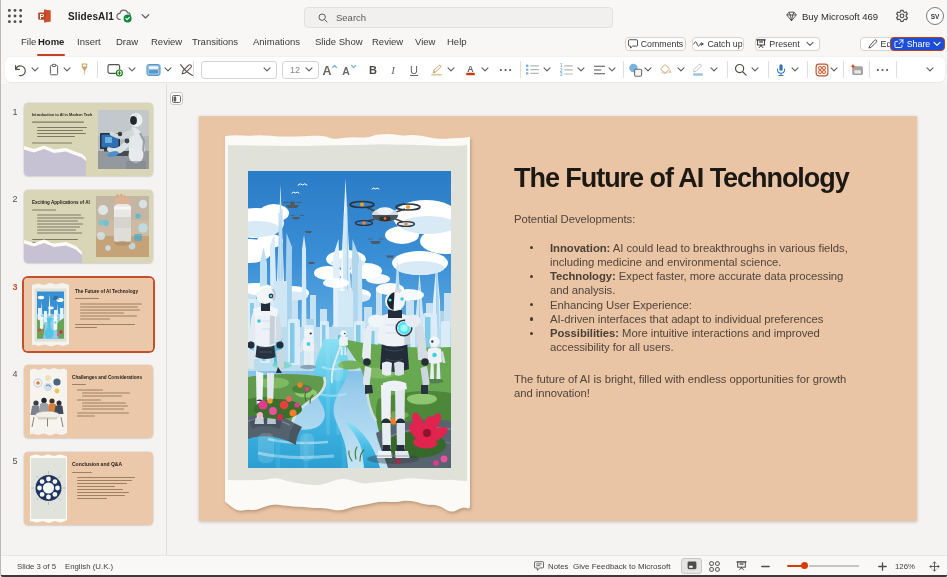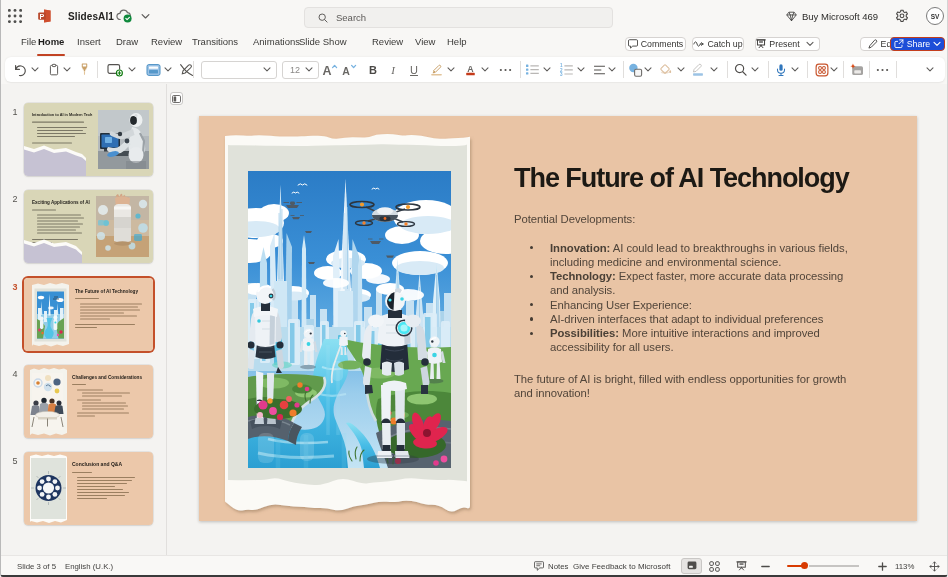--- a/index.html
+++ b/index.html
@@ -142,21 +142,21 @@
   </div>
 
   <div class="menubar">
     <span class="mtab" style="left:20px">File</span>
     <span class="mtab active" style="left:37px">Home</span>
     <span class="mtab" style="left:76px">Insert</span>
     <span class="mtab" style="left:115px">Draw</span>
     <span class="mtab" style="left:150px">Review</span>
     <span class="mtab" style="left:191px">Transitions</span>
     <span class="mtab" style="left:252px">Animations</span>
-    <span class="mtab" style="left:298px">Slide Show</span>
+    <span class="mtab" style="left:314px">Slide Show</span>
     <span class="mtab" style="left:371px">Review</span>
     <span class="mtab" style="left:414px">View</span>
     <span class="mtab" style="left:446px">Help</span>
 
     <div class="actbtn" style="left:624px;width:61px">
       <span style="width: 10px; height: 10px; display: inline-block;">
           <svg viewBox="0 0 11 11" width="100%" height="100%">
             <path d="M1.7 0.8 h7.6 a1.2 1.2 0 0 1 1.2 1.2 v4.6 a1.2 1.2 0 0 1 -1.2 1.2 H5.2 L2.8 10 V7.8 H1.7 A1.2 1.2 0 0 1 0.5 6.6 V2 A1.2 1.2 0 0 1 1.7 0.8 Z" fill="none" stroke="#403f3d" stroke-width="1"></path>
           </svg>
         </span>
@@ -1244,21 +1244,21 @@
     <div class="sb-item" style="left:786px;top:9px;width:15px;height:2px;background:#d83b01;border-radius:1px;"></div>
     <div class="sb-item" style="left:800px;top:6px;width:7px;height:7px;background:#d83b01;border-radius:50%;"></div>
     <div class="sb-item" style="left:808px;top:9px;width:50px;height:1.5px;background:#c6c4c2;"></div>
     <div class="sb-item" style="left:877px">
       <span style="width: 9px; height: 9px; display: inline-block;">
           <svg viewBox="0 0 9 9" width="100%" height="100%">
             <path d="M0.8 4.5 h7.4 M4.5 0.8 v7.4" stroke="#4e4c4a" stroke-width="1.3" stroke-linecap="round"></path>
           </svg>
         </span>
     </div>
-    <div class="sb-item" style="left:894px;font-size:7.8px;">113%</div>
+    <div class="sb-item" style="left:894px;font-size:7.8px;">126%</div>
     <div class="sb-item" style="left:928px">
       <span style="width: 11px; height: 11px; display: inline-block;">
           <svg viewBox="0 0 12 12" width="100%" height="100%">
             <g stroke="#4e4c4a" stroke-width="1" stroke-linecap="round" stroke-linejoin="round" fill="none">
               <path d="M6 1.2 v9.6 M1.2 6 h9.6"></path>
               <path d="M4.6 2.4 L6 1 L7.4 2.4 M4.6 9.6 L6 11 L7.4 9.6 M2.4 4.6 L1 6 L2.4 7.4 M9.6 4.6 L11 6 L9.6 7.4"></path>
             </g>
           </svg>
         </span>
     </div>

